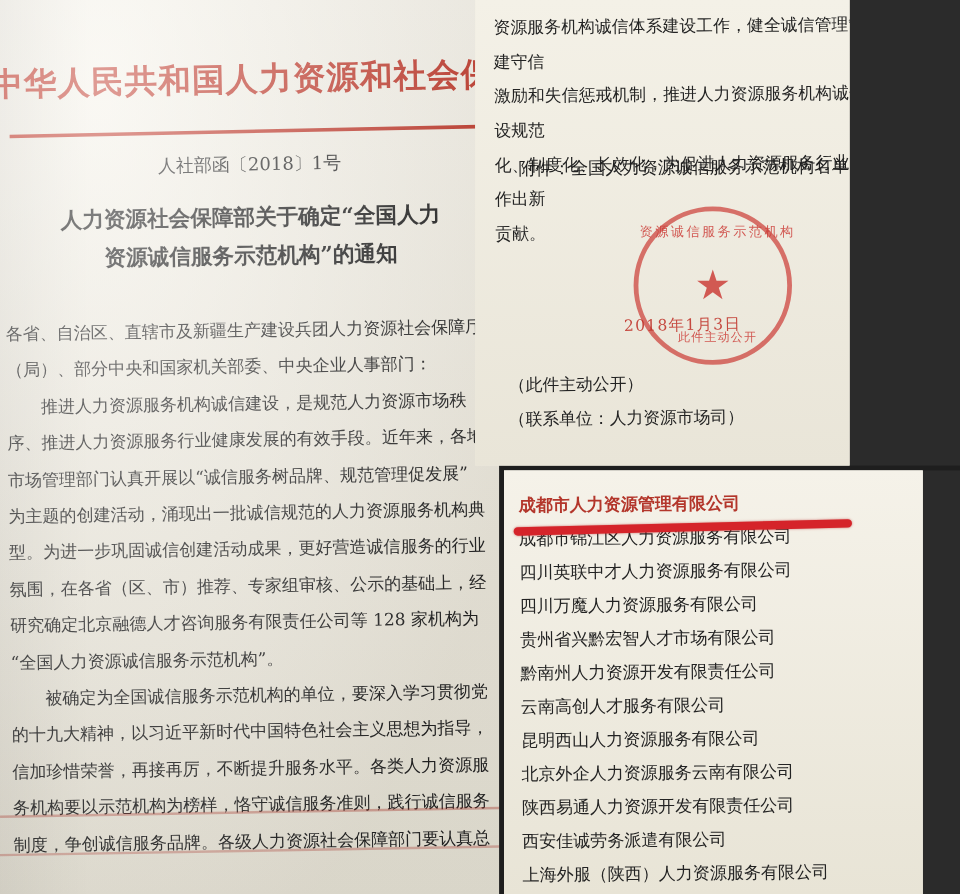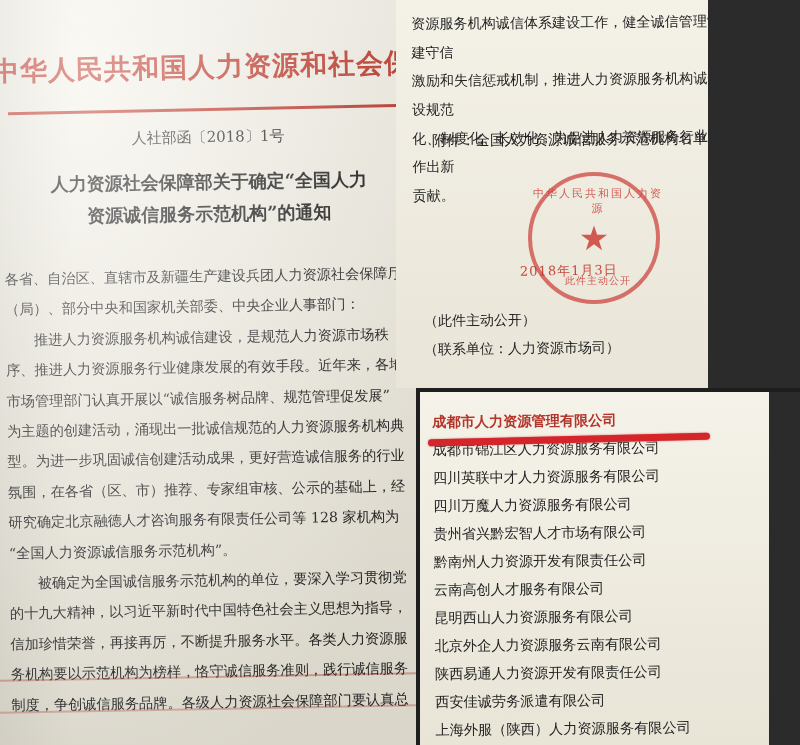--- a/index.html
+++ b/index.html
@@ -319,21 +319,21 @@
     <div class="rt-body">
       <p>资源服务机构诚信体系建设工作，健全诚信管理制度，构建守信</p>
       <p>激励和失信惩戒机制，推进人力资源服务机构诚信体系建设规范</p>
       <p>化、制度化、长效化，为促进人力资源服务行业繁荣发展作出新</p>
       <p>贡献。</p>
     </div>
 
     <div class="rt-attach">附件：全国人力资源诚信服务示范机构名单</div>
 
     <div class="seal">
-      <div class="seal-text-top">中华人民共和国人力资源</div>
+      <div class="seal-text-top">资源诚信服务示范机构</div>
       <div class="seal-star">★</div>
       <div class="seal-text-bottom">此件主动公开</div>
     </div>
     <div class="seal-date">2018年1月3日</div>
 
     <div class="rt-foot1">（此件主动公开）</div>
     <div class="rt-foot2">（联系单位：人力资源市场司）</div>
   </div>
 
   <div class="right-bottom">

